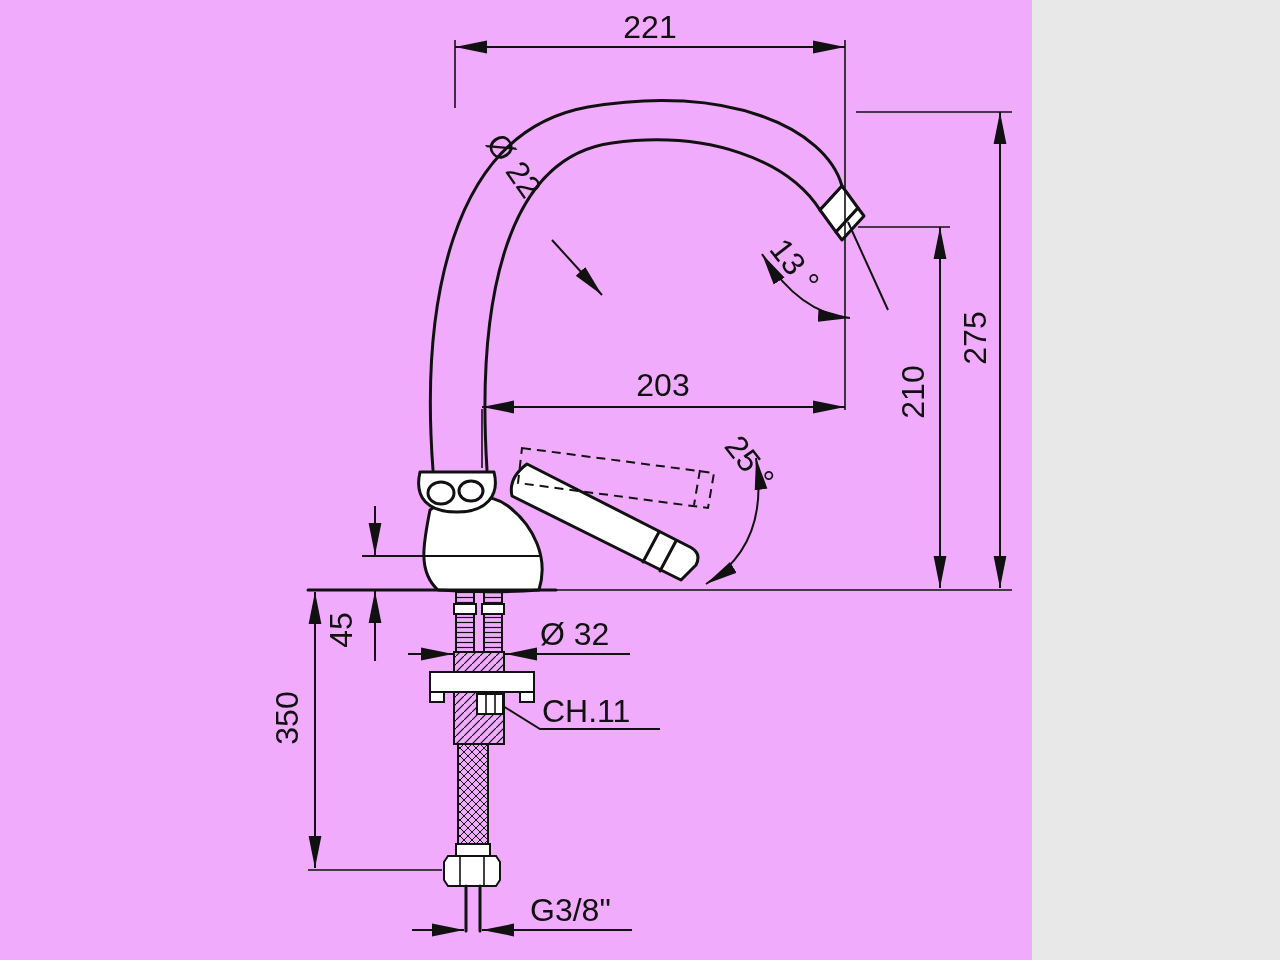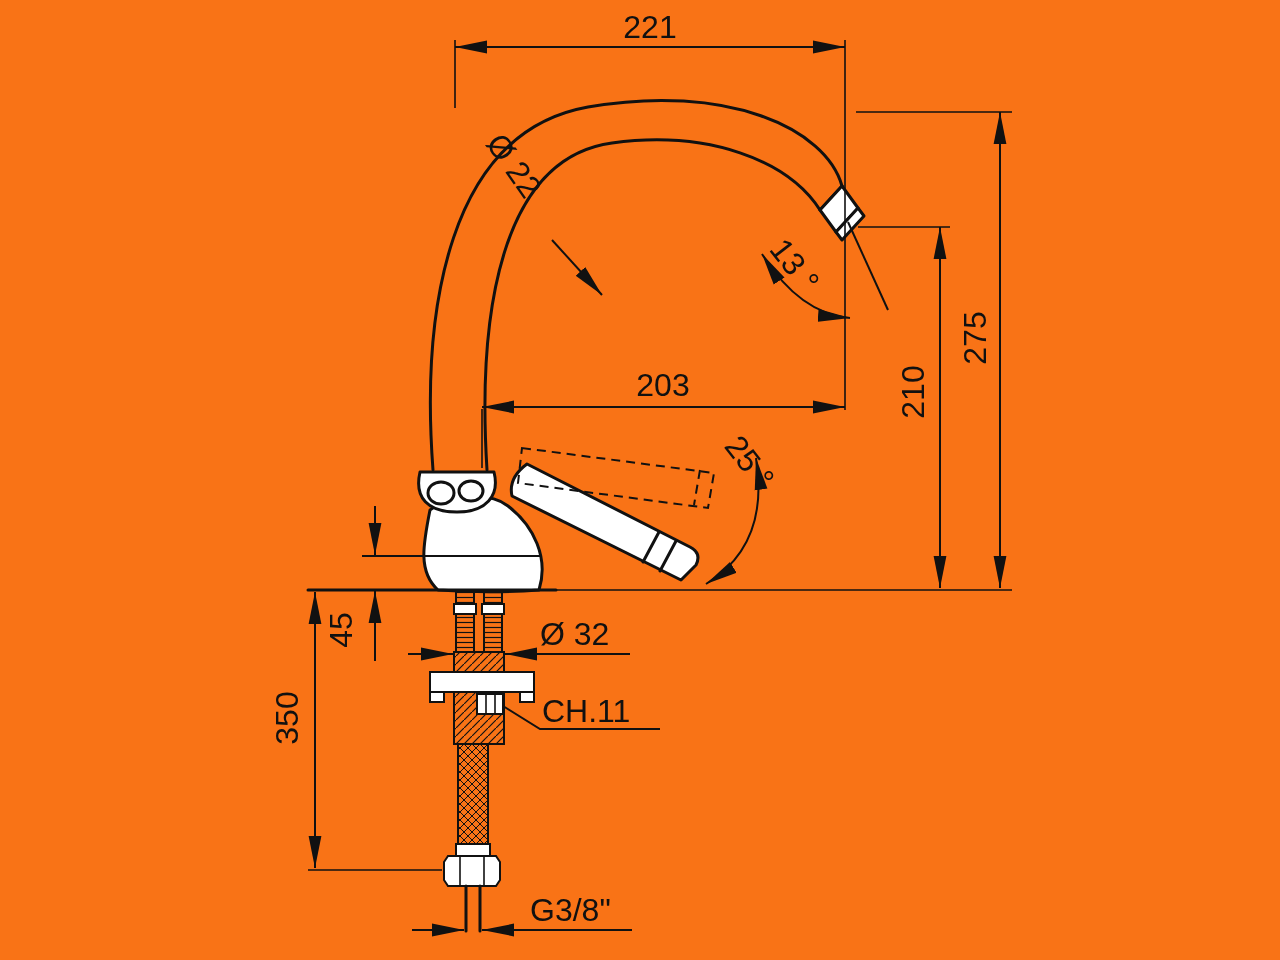--- a/index.html
+++ b/index.html
@@ -1,19 +1,19 @@
 <!DOCTYPE html>
 <html><head>
 <meta charset="utf-8">
 <style>
   html,body{margin:0;padding:0;background:#e8e8e8;}
   .page{
     position:relative;
-    width:1280px;height:960px;
-    background:#f97316;
+    width:1032px;height:960px;
+    background:#f0abfc;
     overflow:hidden;
     font-family:"Liberation Sans", sans-serif;
   }
   svg{position:absolute;left:0;top:0;}
   text{
     font-family:"Liberation Sans","DejaVu Sans",sans-serif;
     font-size:32px;
     fill:#111111;
   }
   .obj{stroke:#111;stroke-width:3;fill:none;stroke-linecap:round;stroke-linejoin:round;}

